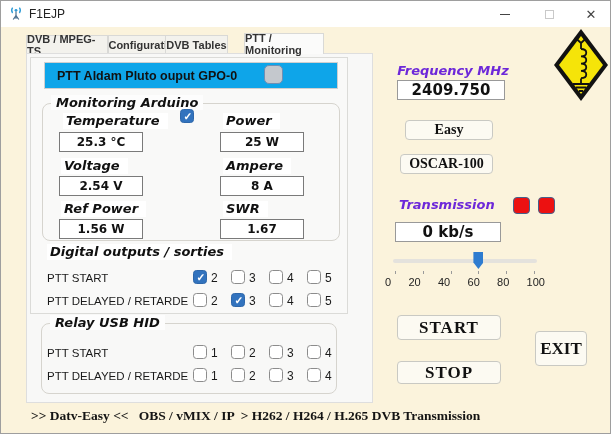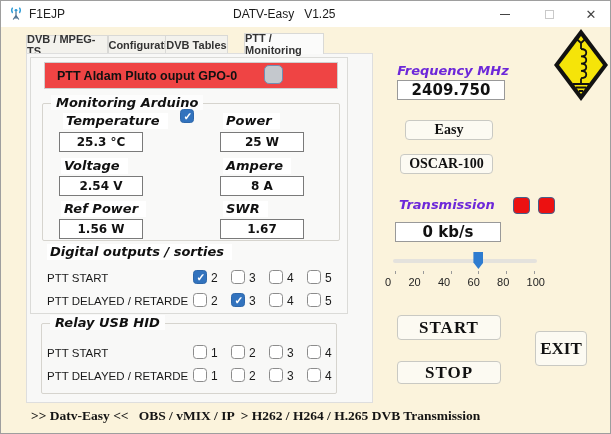--- a/index.html
+++ b/index.html
@@ -23,27 +23,27 @@
   .tab { position:absolute; top:34px; height:19px; background:#F3F2ED; border:1px solid #D9D9D6;
          border-bottom:none; font-size:11px; font-weight:bold; color:#333;
          display:flex; align-items:center; justify-content:center; z-index:1; }
   .tab.active { top:32px; height:21px; background:#FBFBFA; z-index:3; }
   .tabpanel { position:absolute; left:25px; top:52px; width:347px; height:350px;
               background:#F8F8F7; border:1px solid #DEDEDE; z-index:2; }
   .innerpanel { position:absolute; left:29px; top:56px; width:318px; height:257px;
                 background:#F9F9F8; border:1px solid #DBDBD8; z-index:3; }
   
   .abs { position:absolute; z-index:4; }
-  .ptt-box { left:43px; top:61px; width:294px; height:27px; background:#ef4444; border:1px solid #CFCFCF; }
+  .ptt-box { left:43px; top:61px; width:294px; height:27px; background:#0ea5e9; border:1px solid #CFCFCF; }
   .ptt-box .lbl { position:absolute; left:12px; top:6px; font-size:12.5px; font-weight:bold; color:#111; }
   .cb { position:absolute; width:14px; height:14px; background:#fff; border:1px solid #8c8c8c; border-radius:3.5px; z-index:5; }
   .cb.checked { background:#3273BE; border-color:#2E67AA; }
   .cb.checked::after { content:"✓"; position:absolute; left:2.5px; top:-0.5px; color:#fff; font-size:10.5px; font-weight:bold; }
   .cb-gray { width:19px; height:19px; border-radius:5px; background:#C4C8CD; border:1.5px solid #6F8FB4; }
-  .groupbox { position:absolute; border:1px solid #D6D4CE; border-radius:2px; z-index:4; }
+  .groupbox { position:absolute; border:1px solid #D6D4CE; border-radius:8px; z-index:4; }
   .legend { position:absolute; top:-9px; left:8px; background:#FDFDFD; padding:0 5px;
             font-family:"DejaVu Sans", sans-serif; font-style:italic; font-weight:bold; font-size:13px; color:#111; z-index:6; }
   .mon-label { position:absolute; z-index:5; background:#fff; padding:0 8px 1px 3px;
                font-family:"DejaVu Sans", sans-serif; font-style:italic; font-weight:bold; font-size:13px; color:#111; }
   .val-box { position:absolute; z-index:5; width:84px; height:20px; background:#fff; border:1px solid #7a7a7a;
              font-family:"DejaVu Sans", sans-serif; font-weight:bold; font-size:12px; color:#111;
              text-align:center; line-height:18px; }
   .row-label { position:absolute; z-index:5; font-size:11.5px; color:#1a1a1a; }
   .cbnum { position:absolute; z-index:5; font-size:12px; color:#1a1a1a; }
   
@@ -75,21 +75,20 @@
 <div class="window">
 
   <div class="titlebar">
     <svg class="appicon" viewBox="0 0 16 16">
       <path d="M4.6 7 A4.6 4.6 0 0 1 4.6 1.6" fill="none" stroke="#2E9BD6" stroke-width="1.3"></path>
       <path d="M11.4 7 A4.6 4.6 0 0 0 11.4 1.6" fill="none" stroke="#2E9BD6" stroke-width="1.3"></path>
       <circle cx="8" cy="4.3" r="1.4" fill="#2E9BD6"></circle>
       <path d="M8 5.5 L8 9.5 M8 9.5 L5.2 13.5 M8 9.5 L10.8 13.5 M6.4 11.8 L9.6 11.8" fill="none" stroke="#4a6f8f" stroke-width="1.2"></path>
     </svg>
     <span class="owner">F1EJP</span>
-    <span class="title">DATV-Easy   V1.25</span>
     <div class="winbtn btn-min">
         <div class="minbar"></div>
       </div>
     <div class="winbtn btn-max">
         <div class="maxbox"></div>
       </div>
     <div class="winbtn btn-close">
         <span>✕</span>
       </div>
   </div>

